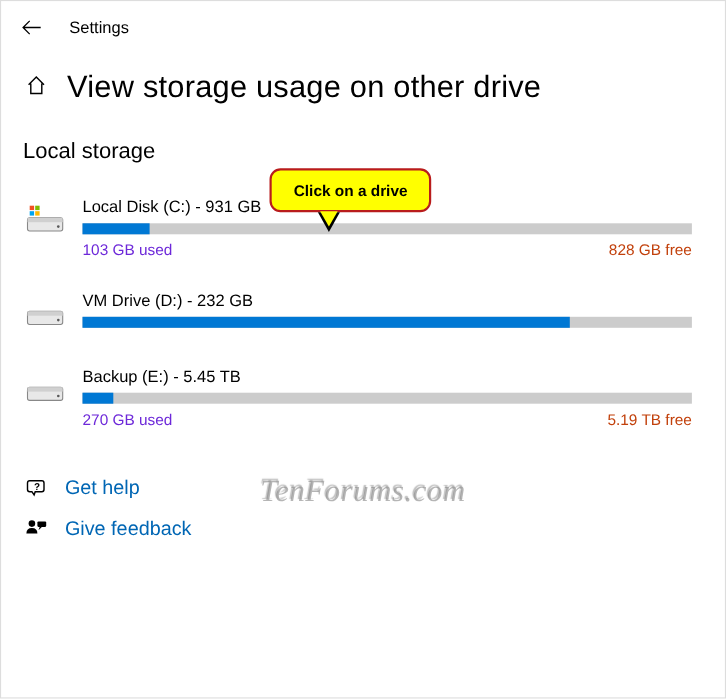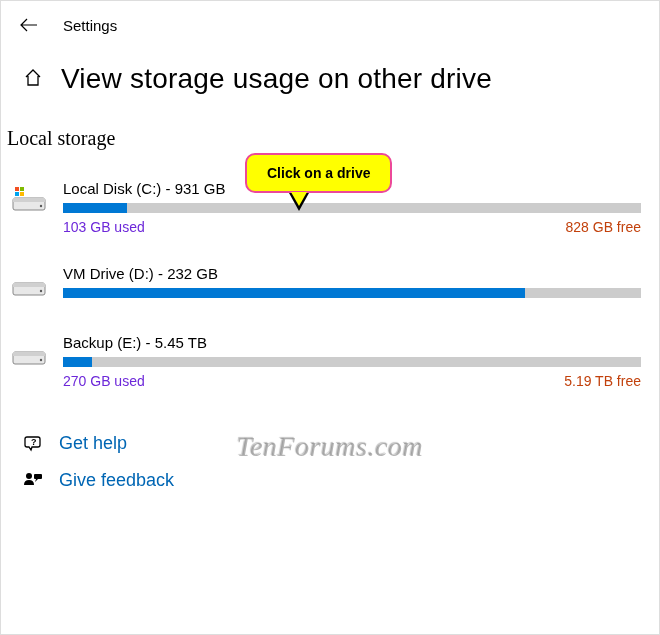--- a/index.html
+++ b/index.html
@@ -43,25 +43,24 @@
       margin-right: 16px;
     }
     .page-title {
       font-size: 28px;
       font-weight: 400;
       letter-spacing: 0.2px;
     }
     .section-heading {
       font-size: 20px;
       font-weight: 400;
-      padding: 18px 22px 18px 6px;
-      font-family: Liberation Serif, serif;
+      padding: 18px 22px 18px 20px;
     }
     .drives {
-      padding: 0 10px;
+      padding: 0 22px;
     }
     .drive-row {
       display: flex;
       align-items: flex-start;
       padding: 12px 0 18px 0;
       cursor: pointer;
     }
     .drive-icon {
       width: 44px;
       flex: 0 0 44px;
@@ -118,21 +117,21 @@
       font-size: 18px;
     }
     .callout {
       position: absolute;
       left: 244px;
       top: 152px;
       z-index: 50;
     }
     .callout-box {
       background: #ffff00;
-      border: 2px solid #ec4899;
+      border: 2px solid #b91c1c;
       border-radius: 10px;
       padding: 10px 20px;
       font-weight: 700;
       font-size: 14px;
     }
     .callout-tail {
       width: 0;
       height: 0;
       border-left: 10px solid transparent;
       border-right: 10px solid transparent;

